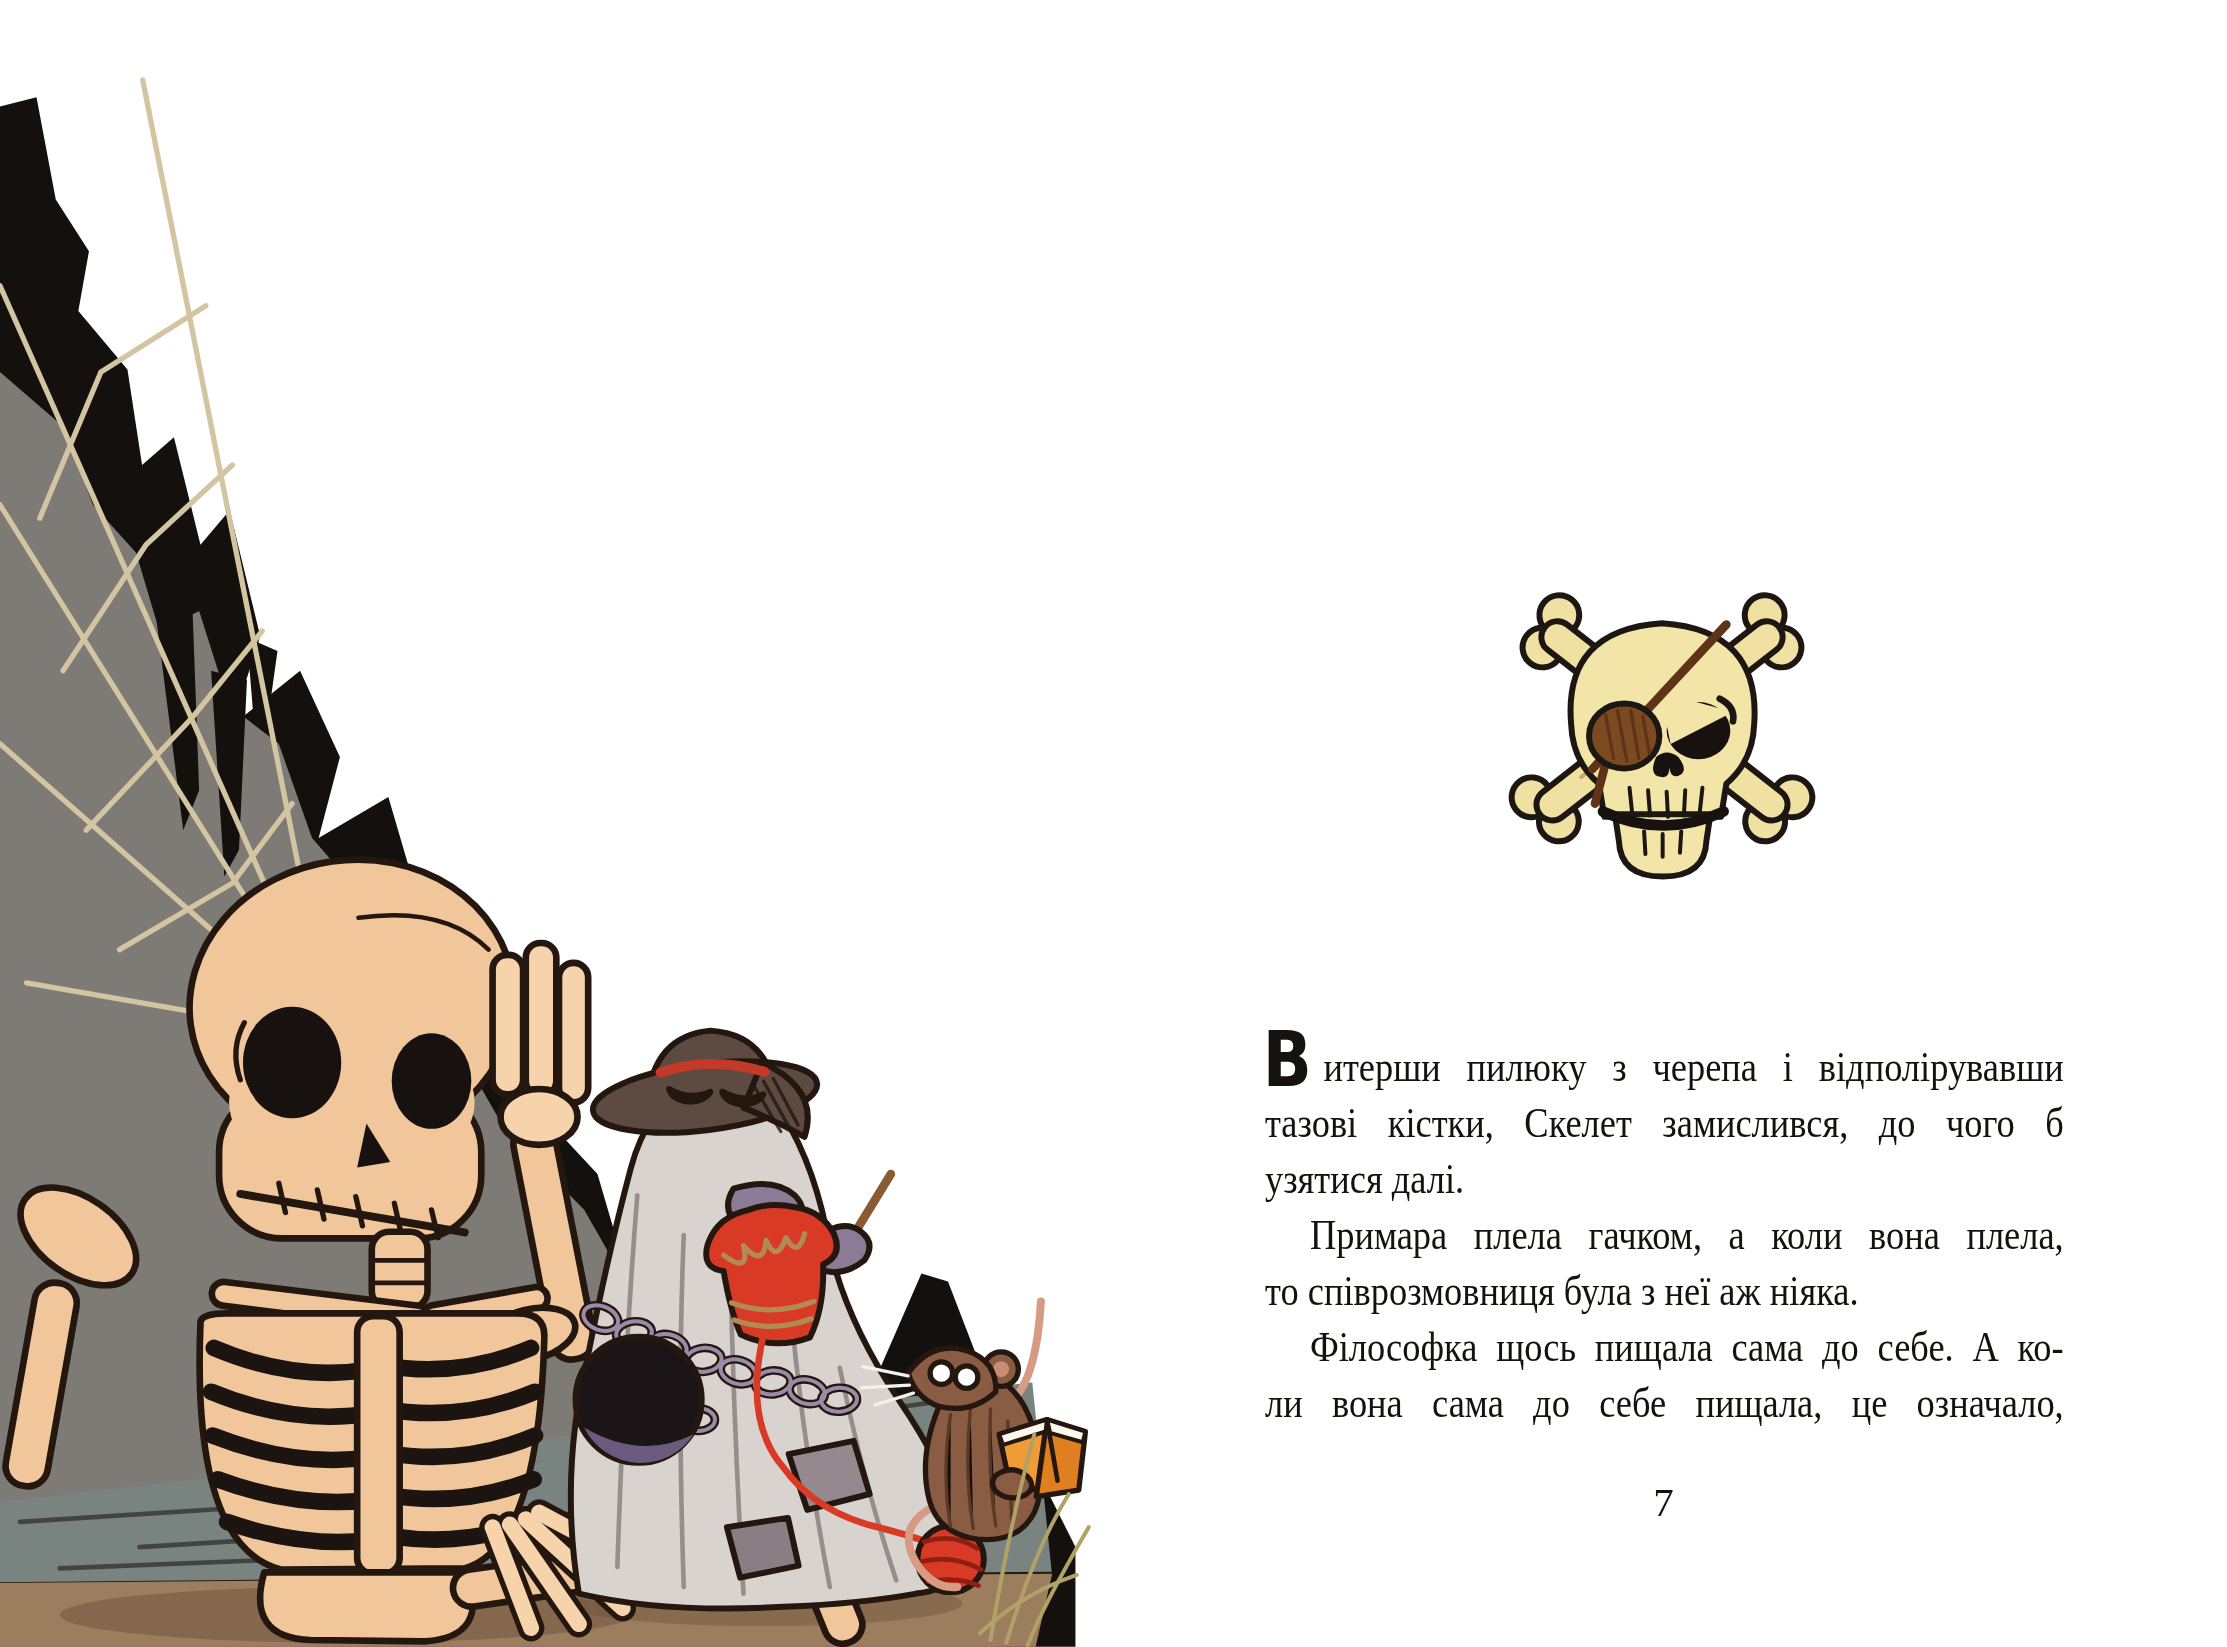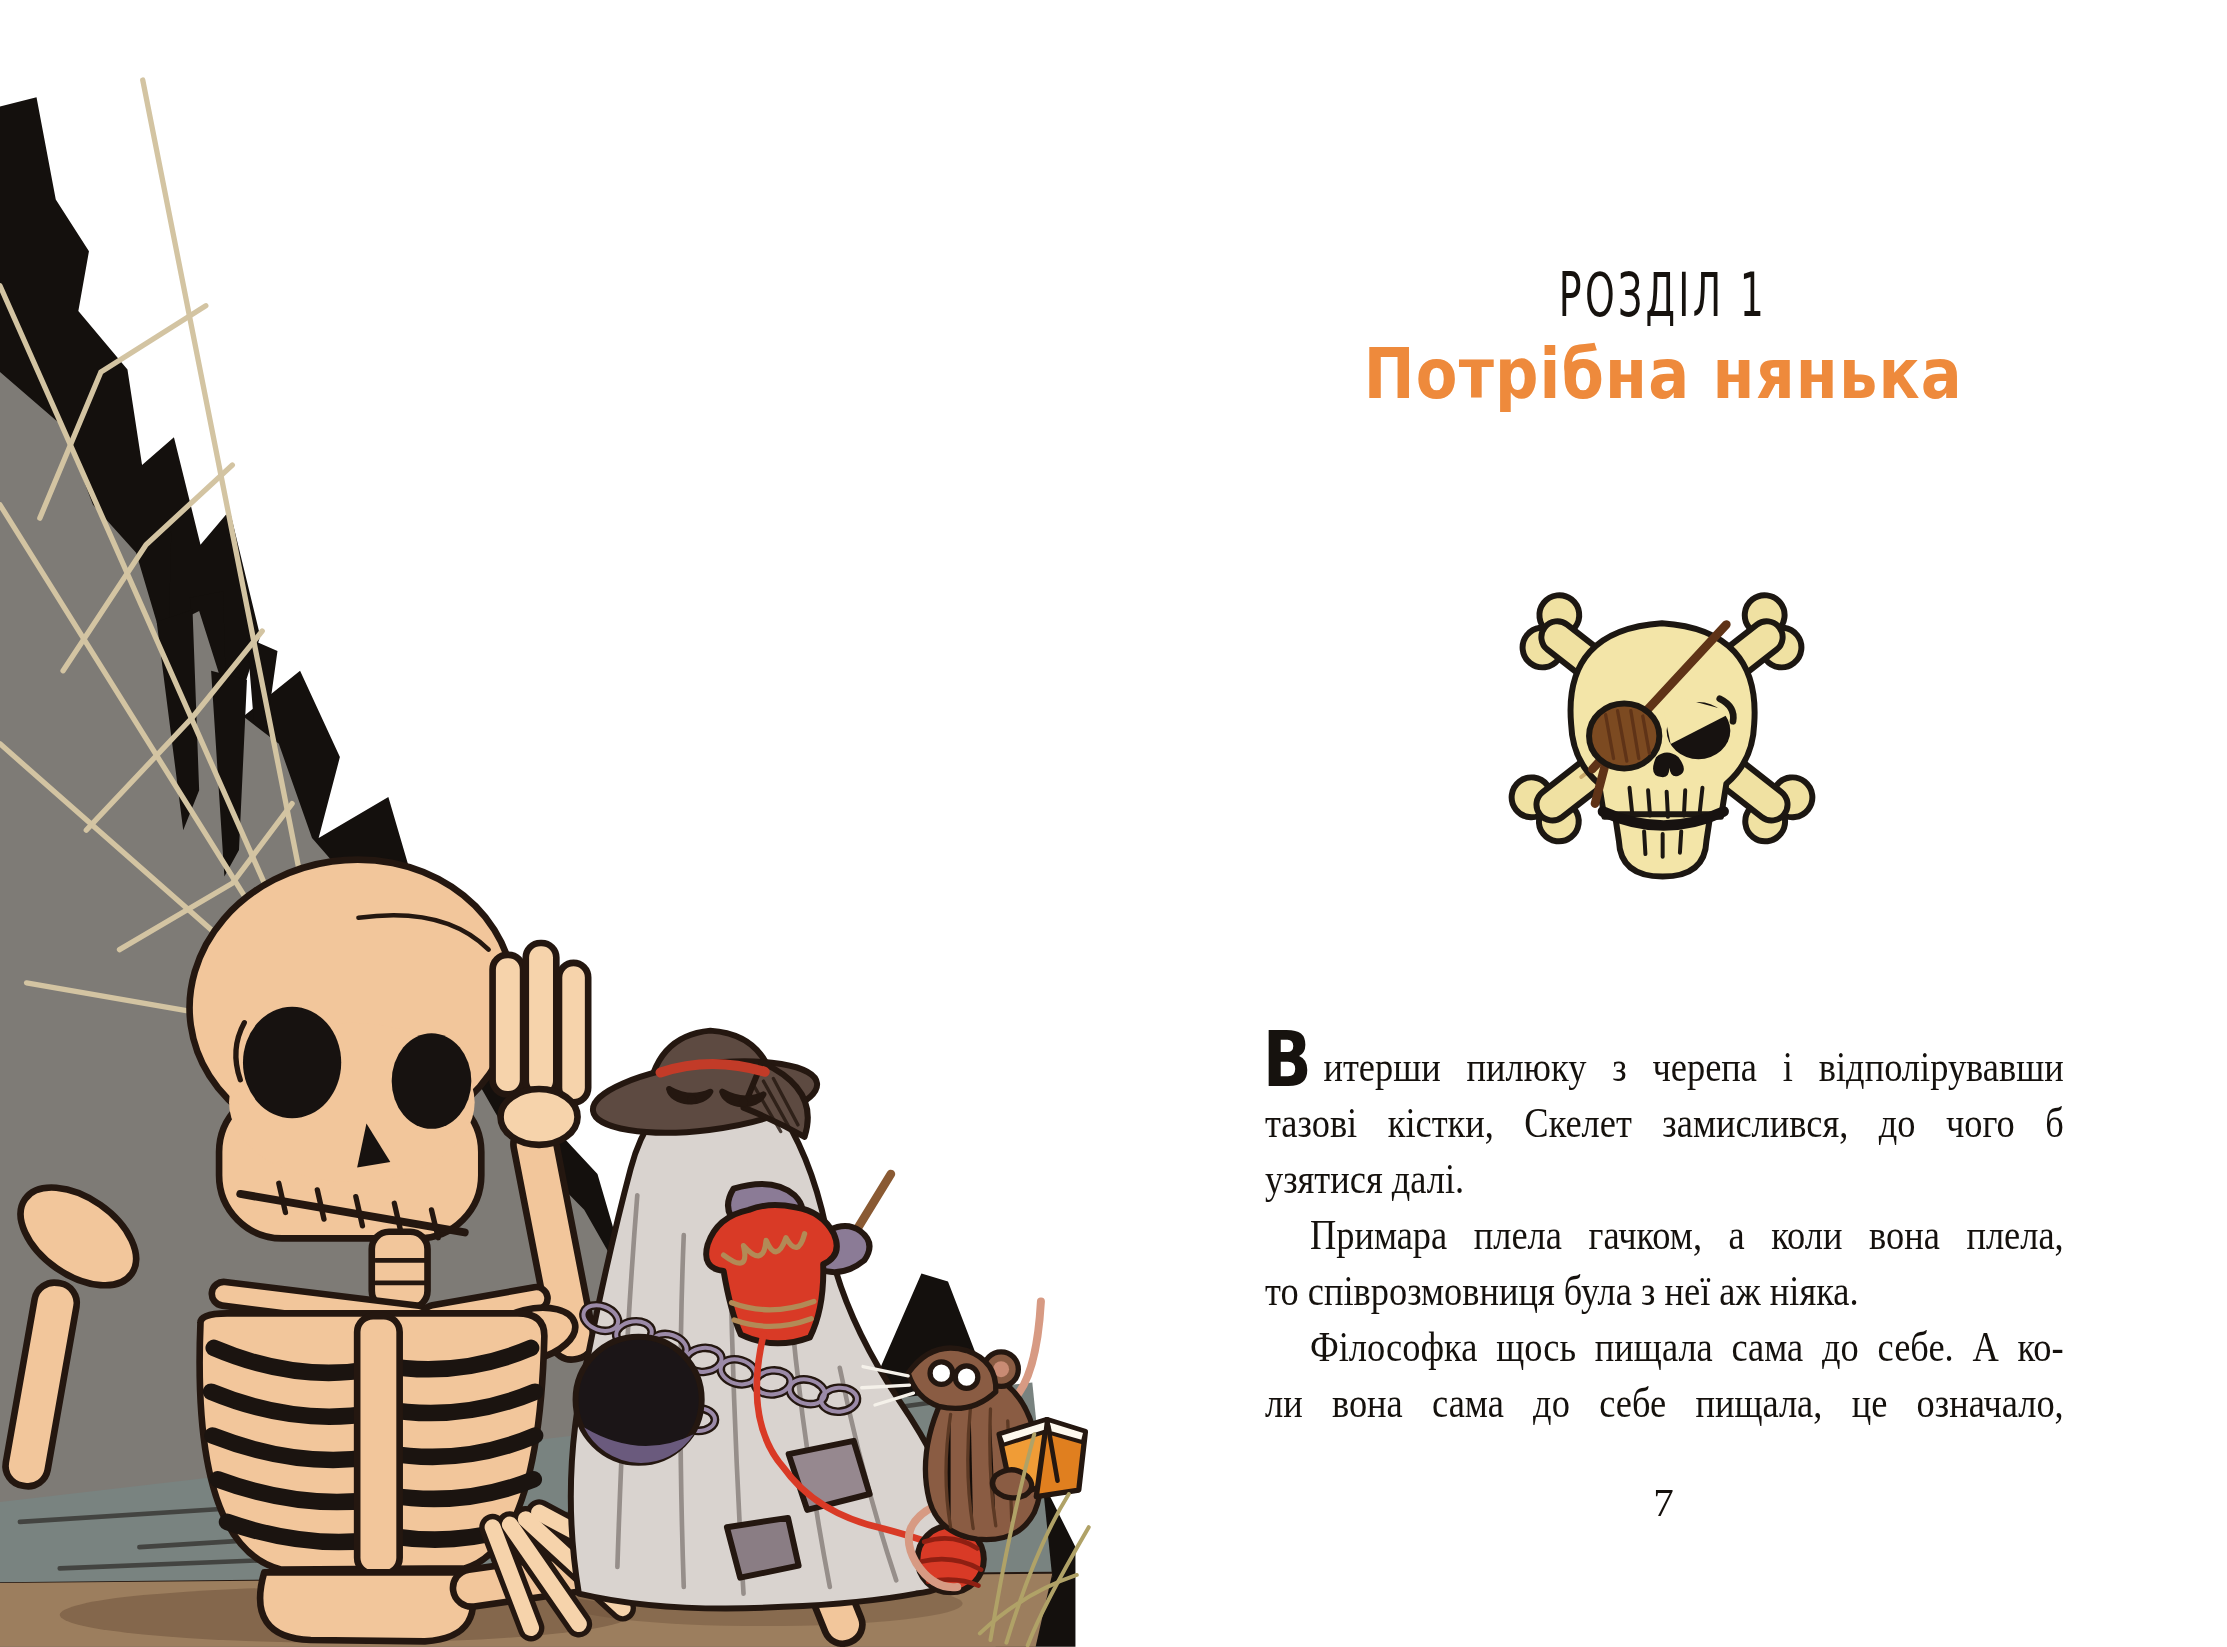--- a/index.html
+++ b/index.html
@@ -300,26 +300,20 @@
     </g>
 
     <g stroke="#b0a267" stroke-width="6" fill="none" stroke-linecap="round">
       <path d="M1492 2470 Q1520 2300 1558 2160"></path>
       <path d="M1516 2474 Q1560 2330 1610 2250"></path>
       <path d="M1476 2460 Q1540 2400 1622 2372"></path>
       <path d="M1548 2478 Q1570 2420 1640 2300"></path>
     </g>
   </svg>
 
-  <div class="rp-center chapter-label">
-    <span>РОЗДІЛ 1</span>
-  </div>
-  <div class="rp-center chapter-title">
-    <span>Потрібна нянька</span>
-  </div>
 
   <svg class="skullart" width="392" height="398" viewBox="0 0 590 600">
     <g stroke="#1c1712" stroke-width="9" stroke-linecap="round" stroke-linejoin="round">
 
       <g fill="#f0e1a2">
         <g transform="rotate(-38 295 300)">
           <circle cx="72" cy="266" r="30"></circle>
             <circle cx="82" cy="320" r="30"></circle>
           <circle cx="518" cy="266" r="30"></circle>
             <circle cx="508" cy="320" r="30"></circle>

